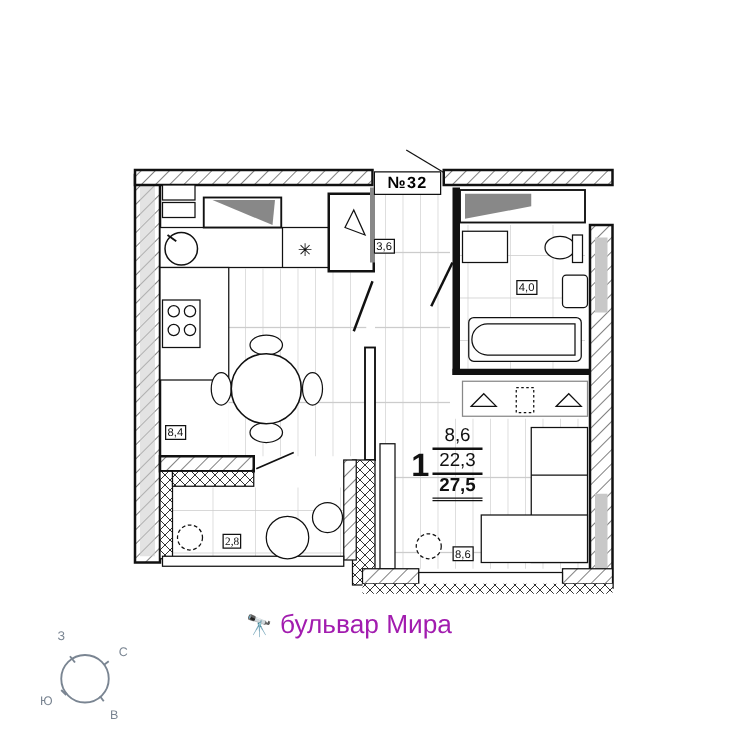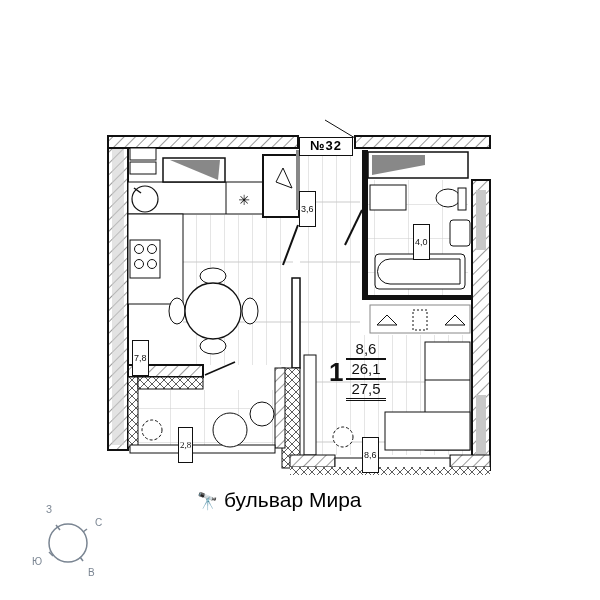--- a/index.html
+++ b/index.html
@@ -1,28 +1,28 @@
 <!DOCTYPE html>
 <html><head>
 <meta charset="utf-8">
 <style>
   html, body { margin:0; padding:0; background:#fff; }
   body { width:600px; height:600px; position:relative; overflow:hidden; font-family:"Liberation Sans", sans-serif; }
   .label-box {
     position:absolute; border:1px solid #111; background:#fff;
-    font-family:"Liberation Sans", sans-serif; font-size:9px; line-height:10px; padding:12px 1px; color:#111;
+    font-family:"Liberation Sans", sans-serif; font-size:9px; line-height:10px; padding:0 1px; color:#111;
   }
   .number-box {
     position:absolute; border:1.5px solid #111; background:#fff; font-weight:bold;
     font-size:13px; letter-spacing:1px; text-align:center; line-height:16px;
   }
   .area-stack { position:absolute; text-align:center; font-size:15px; line-height:18px; color:#111; }
   .area-stack div { border-bottom:2px solid #111; padding:0 2px; }
   .room-count { position:absolute; font-size:26px; font-weight:bold; color:#111; }
-  .street { position:absolute; font-size:21px; color:#000000; }
+  .street { position:absolute; font-size:21px; color:#a21caf; }
   .compass-label { position:absolute; font-size:10px; color:#7a8592; }
   svg { position:absolute; left:0; top:0; }
 </style>
 </head>
 <body>
 
 <div>
 <svg width="600" height="600" viewBox="0 0 600 600">
   <defs>
     <pattern id="h" patternUnits="userSpaceOnUse" width="8" height="8" patternTransform="rotate(45)">
@@ -147,31 +147,31 @@
 
   <circle cx="230" cy="430" r="17" fill="#fff" stroke="#111"></circle>
   <ellipse cx="262" cy="414" rx="12" ry="12" fill="#fff" stroke="#111"></ellipse>
 
   <line x1="205" y1="375" x2="235" y2="362" stroke="#111" stroke-width="1.5"></line>
 </svg>
 </div>
 
 <div class="number-box" style="left:299px;top:137px;width:52px;height:17px;">№32</div>
 
-<div class="label-box" style="left:132px;top:340px;">7,8</div>
+<div class="label-box" style="left:132px;top:340px;">8,4</div>
 <div class="label-box" style="left:299px;top:191px;">3,6</div>
 <div class="label-box" style="left:413px;top:224px;">4,0</div>
 <div class="label-box" style="left:178px;top:427px;font-family:Liberation Serif, serif;">2,8</div>
 <div class="label-box" style="left:362px;top:437px;">8,6</div>
 
 <div class="room-count" style="left:329px;top:357px;">1</div>
 <div class="area-stack" style="left:346px;top:340px;width:40px;">
   <div>8,6</div>
-  <div>26,1</div>
-  <div style="border-bottom:3px double #111;">27,5</div>
+  <div>22,3</div>
+  <div style="border-bottom:3px double #111;font-weight:bold;">27,5</div>
 </div>
 
 <div class="street" style="left:197px;top:488px;">
   <span style="font-size:17px;">🔭</span>
   <span>бульвар Мира</span>
 </div>
 
 <div>
   <svg width="600" height="600" style="pointer-events:none;">
     <circle cx="68" cy="543" r="19" fill="none" stroke="#7a8592" stroke-width="1.5"></circle>

